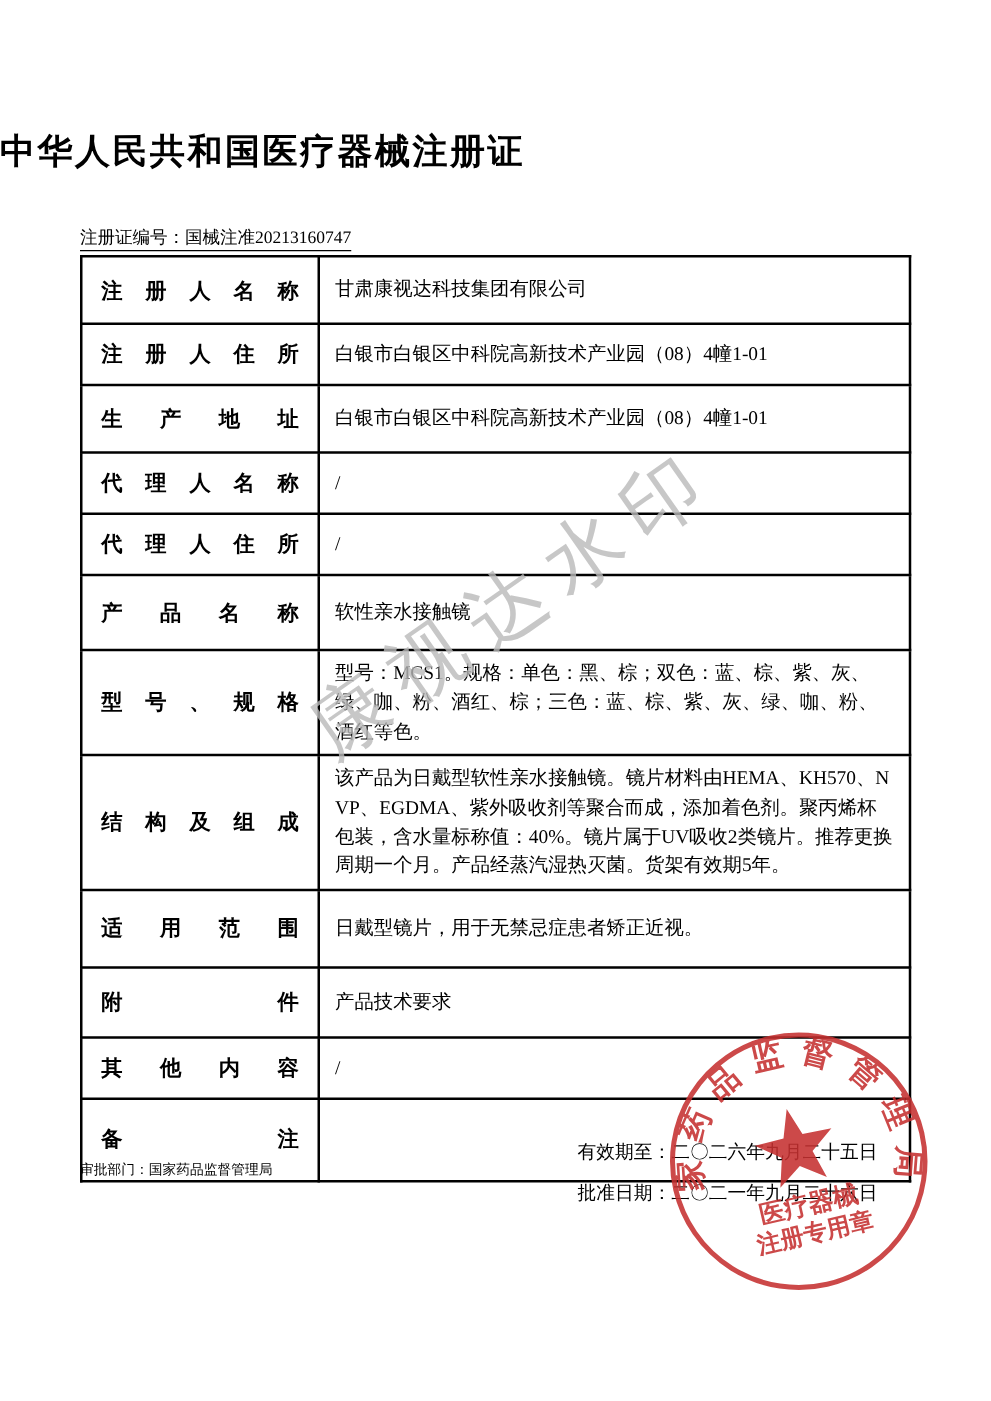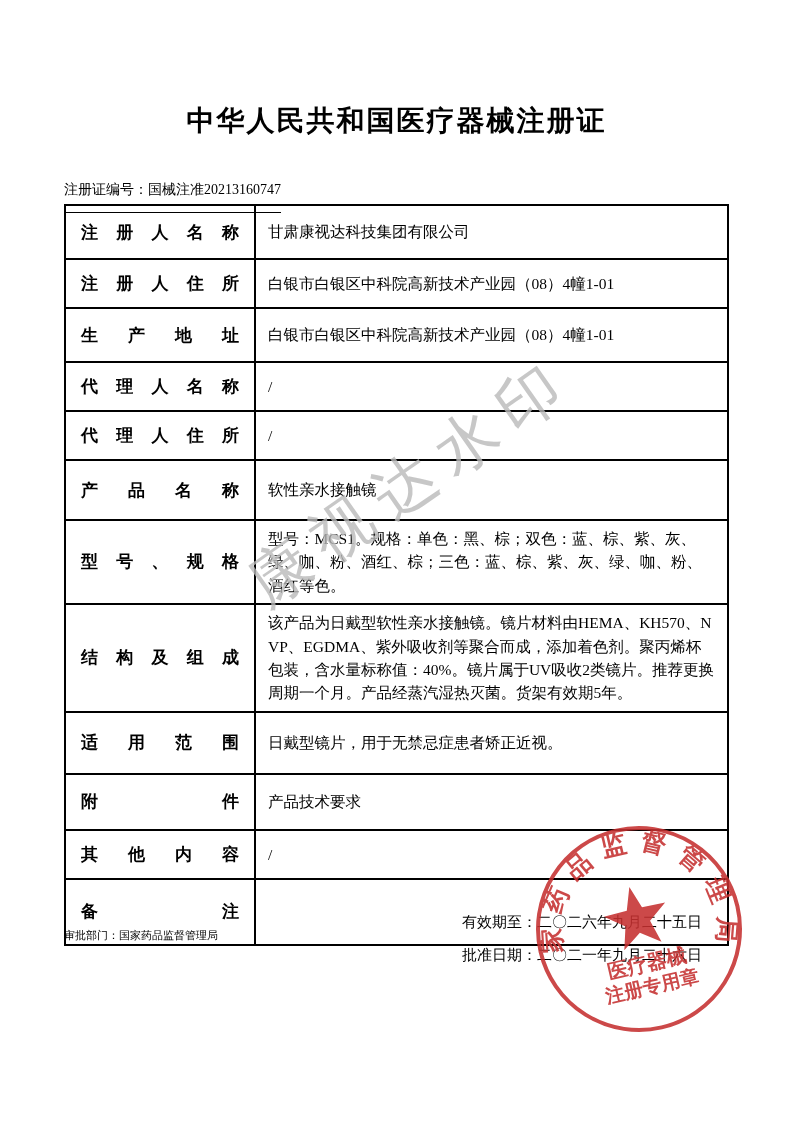--- a/index.html
+++ b/index.html
@@ -1,27 +1,27 @@
 <!DOCTYPE html>
 <html><head>
 <meta charset="utf-8">
 <style>
   html,body{margin:0;padding:0;background:#ffffff;}
   .page{
     position:relative;width:793px;height:1121px;background:#fff;
     font-family:"Liberation Serif","DejaVu Serif",serif;color:#000;overflow:hidden;
   }
   .title{
-    position:absolute;top:102px;left:0;width:100%;text-align:center;
+    position:absolute;top:102px;left:0;width:100%;text-align:left;
     font-size:28px;font-weight:bold;letter-spacing:2px;
     font-family:Liberation Sans, sans-serif;
   }
   .cert-line{
     position:absolute;left:64px;top:181px;font-size:14px;
-    border-bottom:1px solid #000;padding-bottom:13px;
+    border-bottom:1px solid #000;padding-bottom:1px;
   }
   table.regtable{
     position:absolute;left:64px;top:204px;width:665px;
     border-collapse:collapse;table-layout:fixed;
   }
   table.regtable td{border:2px solid #000;vertical-align:middle;}
   td.lbl{
     width:158px;font-weight:bold;font-size:17px;padding:12px 15px;
     text-align:justify;text-align-last:justify;
     font-family:"Liberation Sans","DejaVu Sans",sans-serif;

